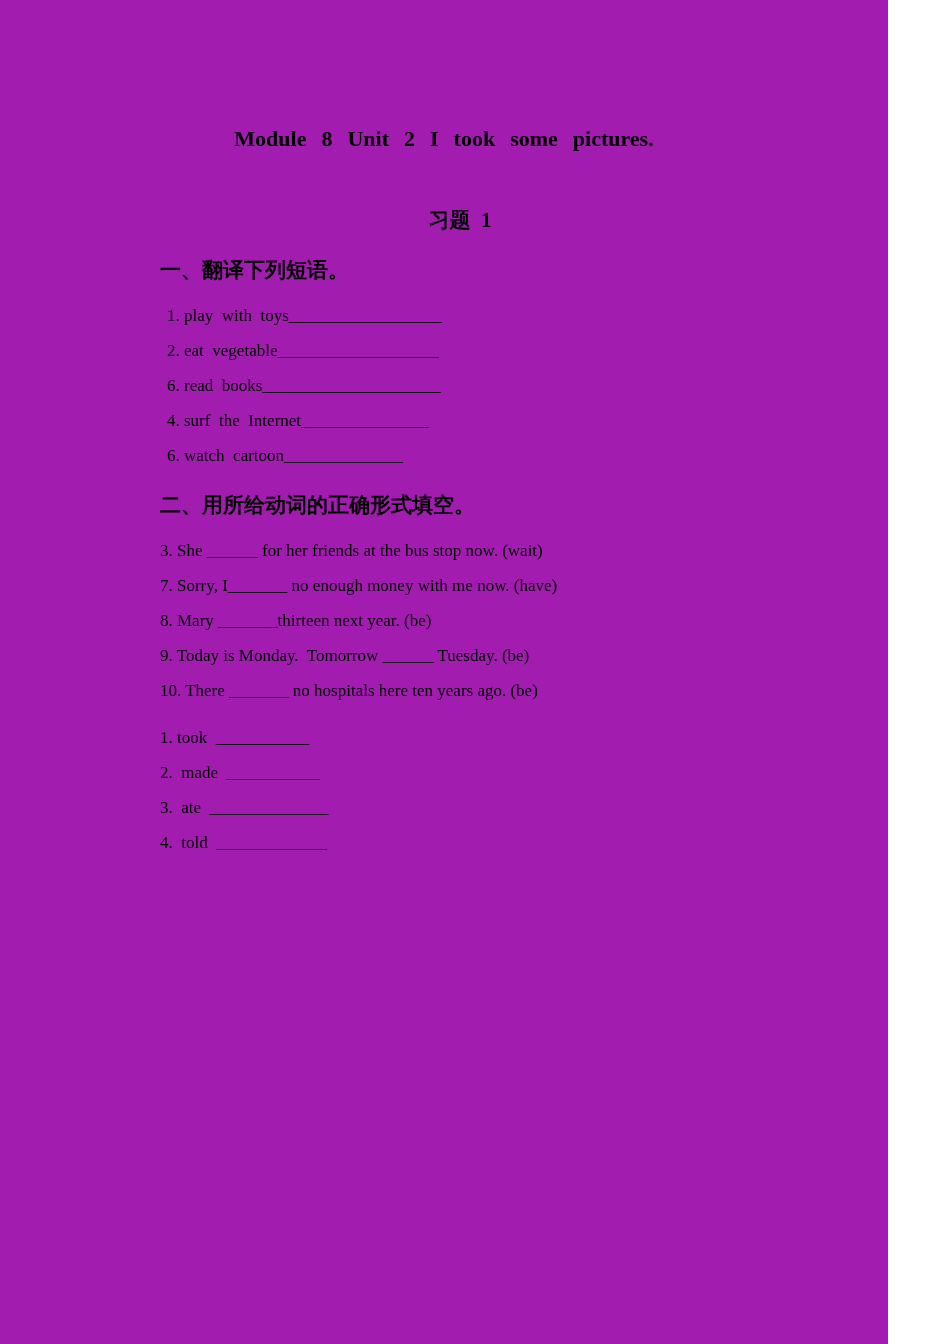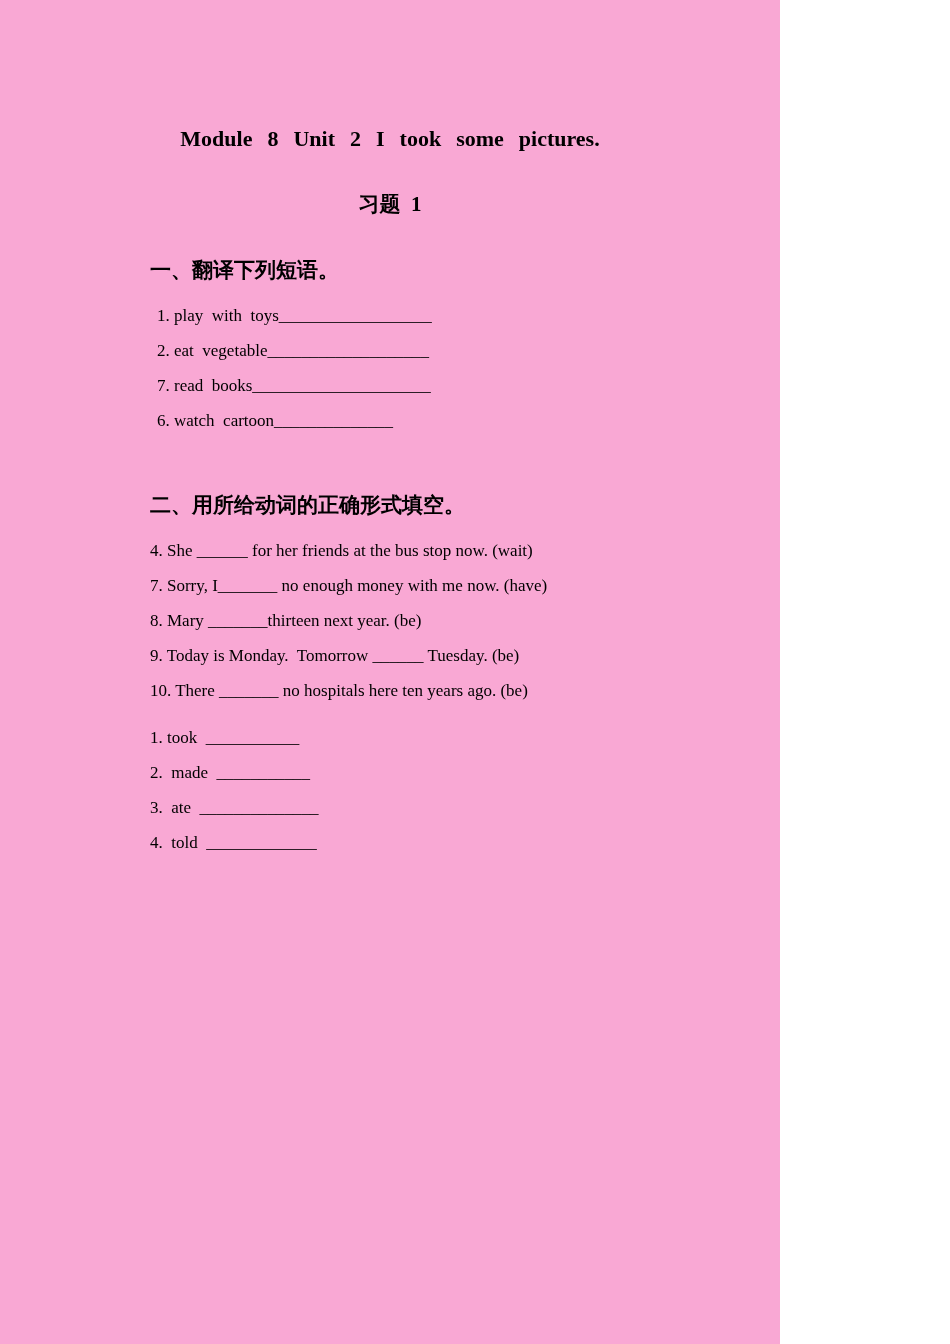--- a/index.html
+++ b/index.html
@@ -2,23 +2,23 @@
 <html><head>
 <meta charset="utf-8">
 <style>
   html, body {
     margin: 0;
     padding: 0;
     background: #ffffff;
   }
   .page {
     position: relative;
-    width: 780px;
+    width: 888px;
     height: 1344px;
-    background: #f9a8d4;
+    background: #a21caf;
     overflow: hidden;
     font-family: "Liberation Serif", "DejaVu Serif", serif;
     color: #000000;
   }
   .title {
     position: absolute;
     top: 126px;
     left: 0;
     width: 100%;
     margin: 0;
@@ -27,30 +27,30 @@
     line-height: 26px;
     font-weight: bold;
     white-space: pre-wrap;
     word-spacing: 2px;
   }
   .subtitle {
     position: absolute;
     top: 192px;
     left: 0;
     width: 100%;
-    margin: 0;
+    margin: 16px;
     text-align: center;
     font-size: 21px;
     line-height: 25px;
     font-weight: bold;
     white-space: pre-wrap;
   }
   .sec {
     position: absolute;
-    left: 150px;
+    left: 160px;
     right: 120px;
   }
   .sec-1 { top: 256px; }
   .sec-2 { top: 491px; }
   .sec-3 { top: 729px; }
   .sec h3 {
     margin: 0 0 23px 0;
     font-size: 21px;
     line-height: 28px;
     font-weight: bold;
@@ -69,27 +69,28 @@
 
 <div class="page">
 
   <h1 class="title">Module  8  Unit  2  I  took  some  pictures.</h1>
   <h2 class="subtitle">习题  1</h2>
 
   <section class="sec sec-1">
     <h3>一、翻译下列短语。</h3>
     <div class="item">1. play  with  toys__________________</div>
     <div class="item">2. eat  vegetable___________________</div>
-    <div class="item">7. read  books_____________________</div>
+    <div class="item">6. read  books_____________________</div>
+    <div class="item">4. surf  the  Internet_______________</div>
     <div class="item">6. watch  cartoon______________</div>
   </section>
 
   <section class="sec sec-2">
     <h3>二、用所给动词的正确形式填空。</h3>
-    <div class="item">4. She ______ for her friends at the bus stop now. (wait)</div>
+    <div class="item">3. She ______ for her friends at the bus stop now. (wait)</div>
     <div class="item">7. Sorry, I_______ no enough money with me now. (have)</div>
     <div class="item">8. Mary _______thirteen next year. (be)</div>
     <div class="item">9. Today is Monday.  Tomorrow ______ Tuesday. (be)</div>
     <div class="item">10. There _______ no hospitals here ten years ago. (be)</div>
   </section>
 
   <section class="sec sec-3">
     <div class="item">1. took  ___________</div>
     <div class="item">2.  made  ___________</div>
     <div class="item">3.  ate  ______________</div>

